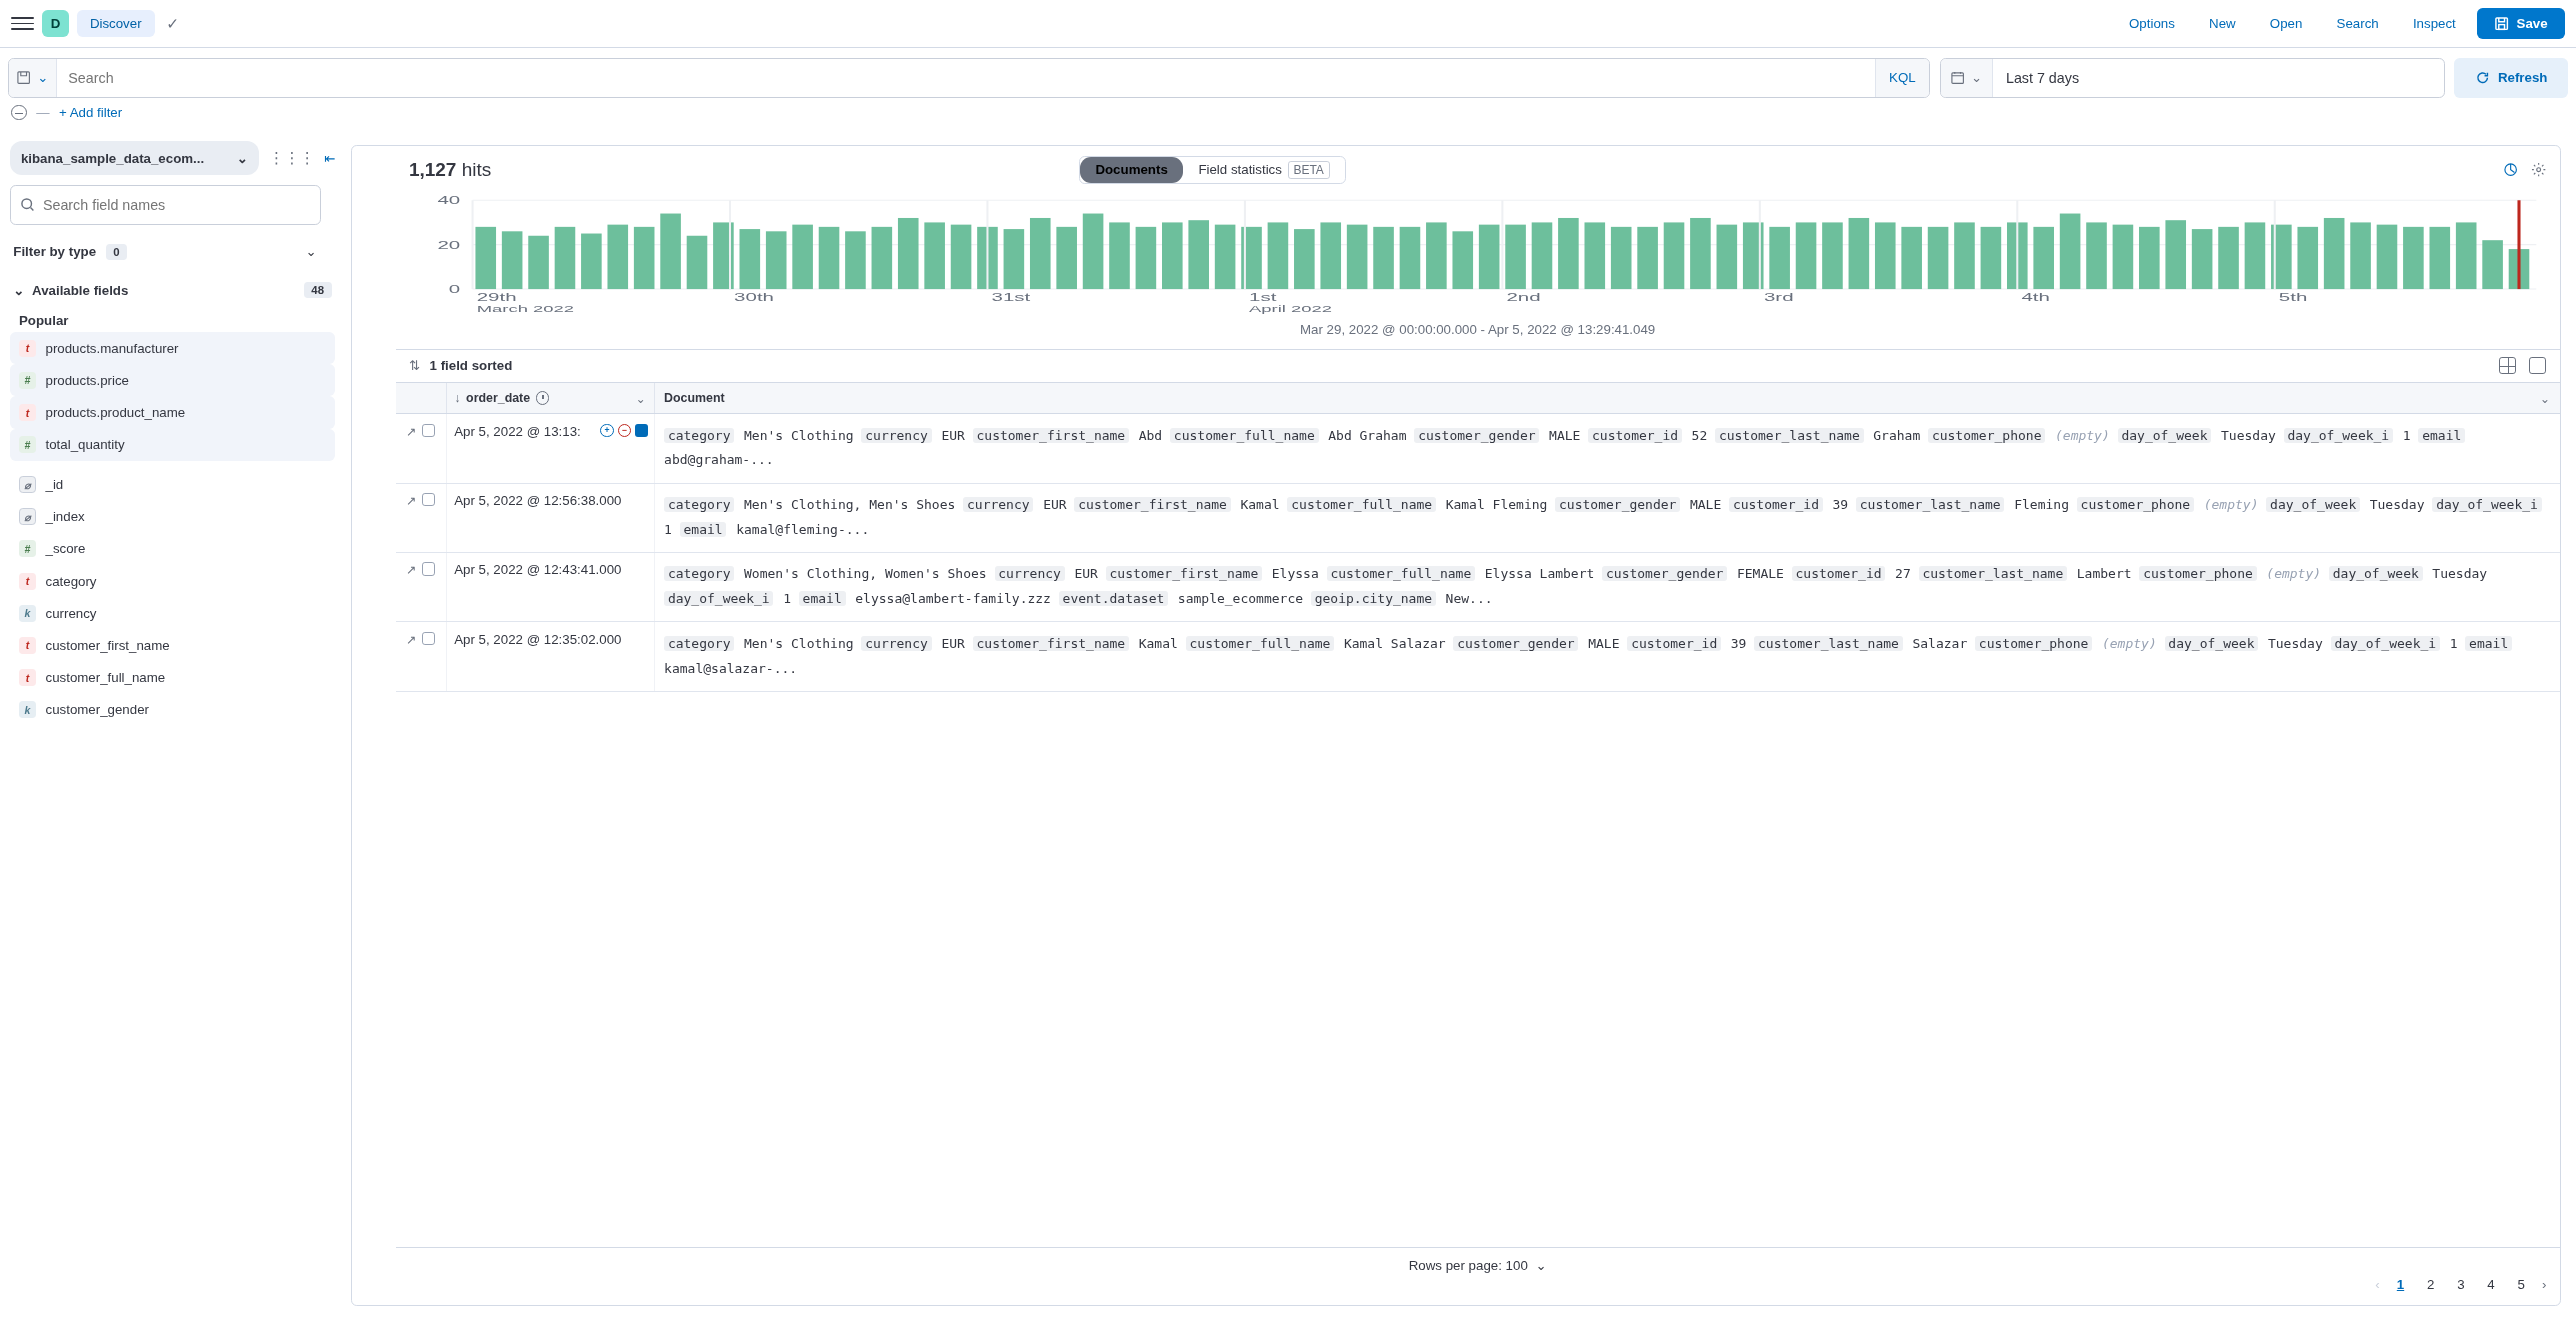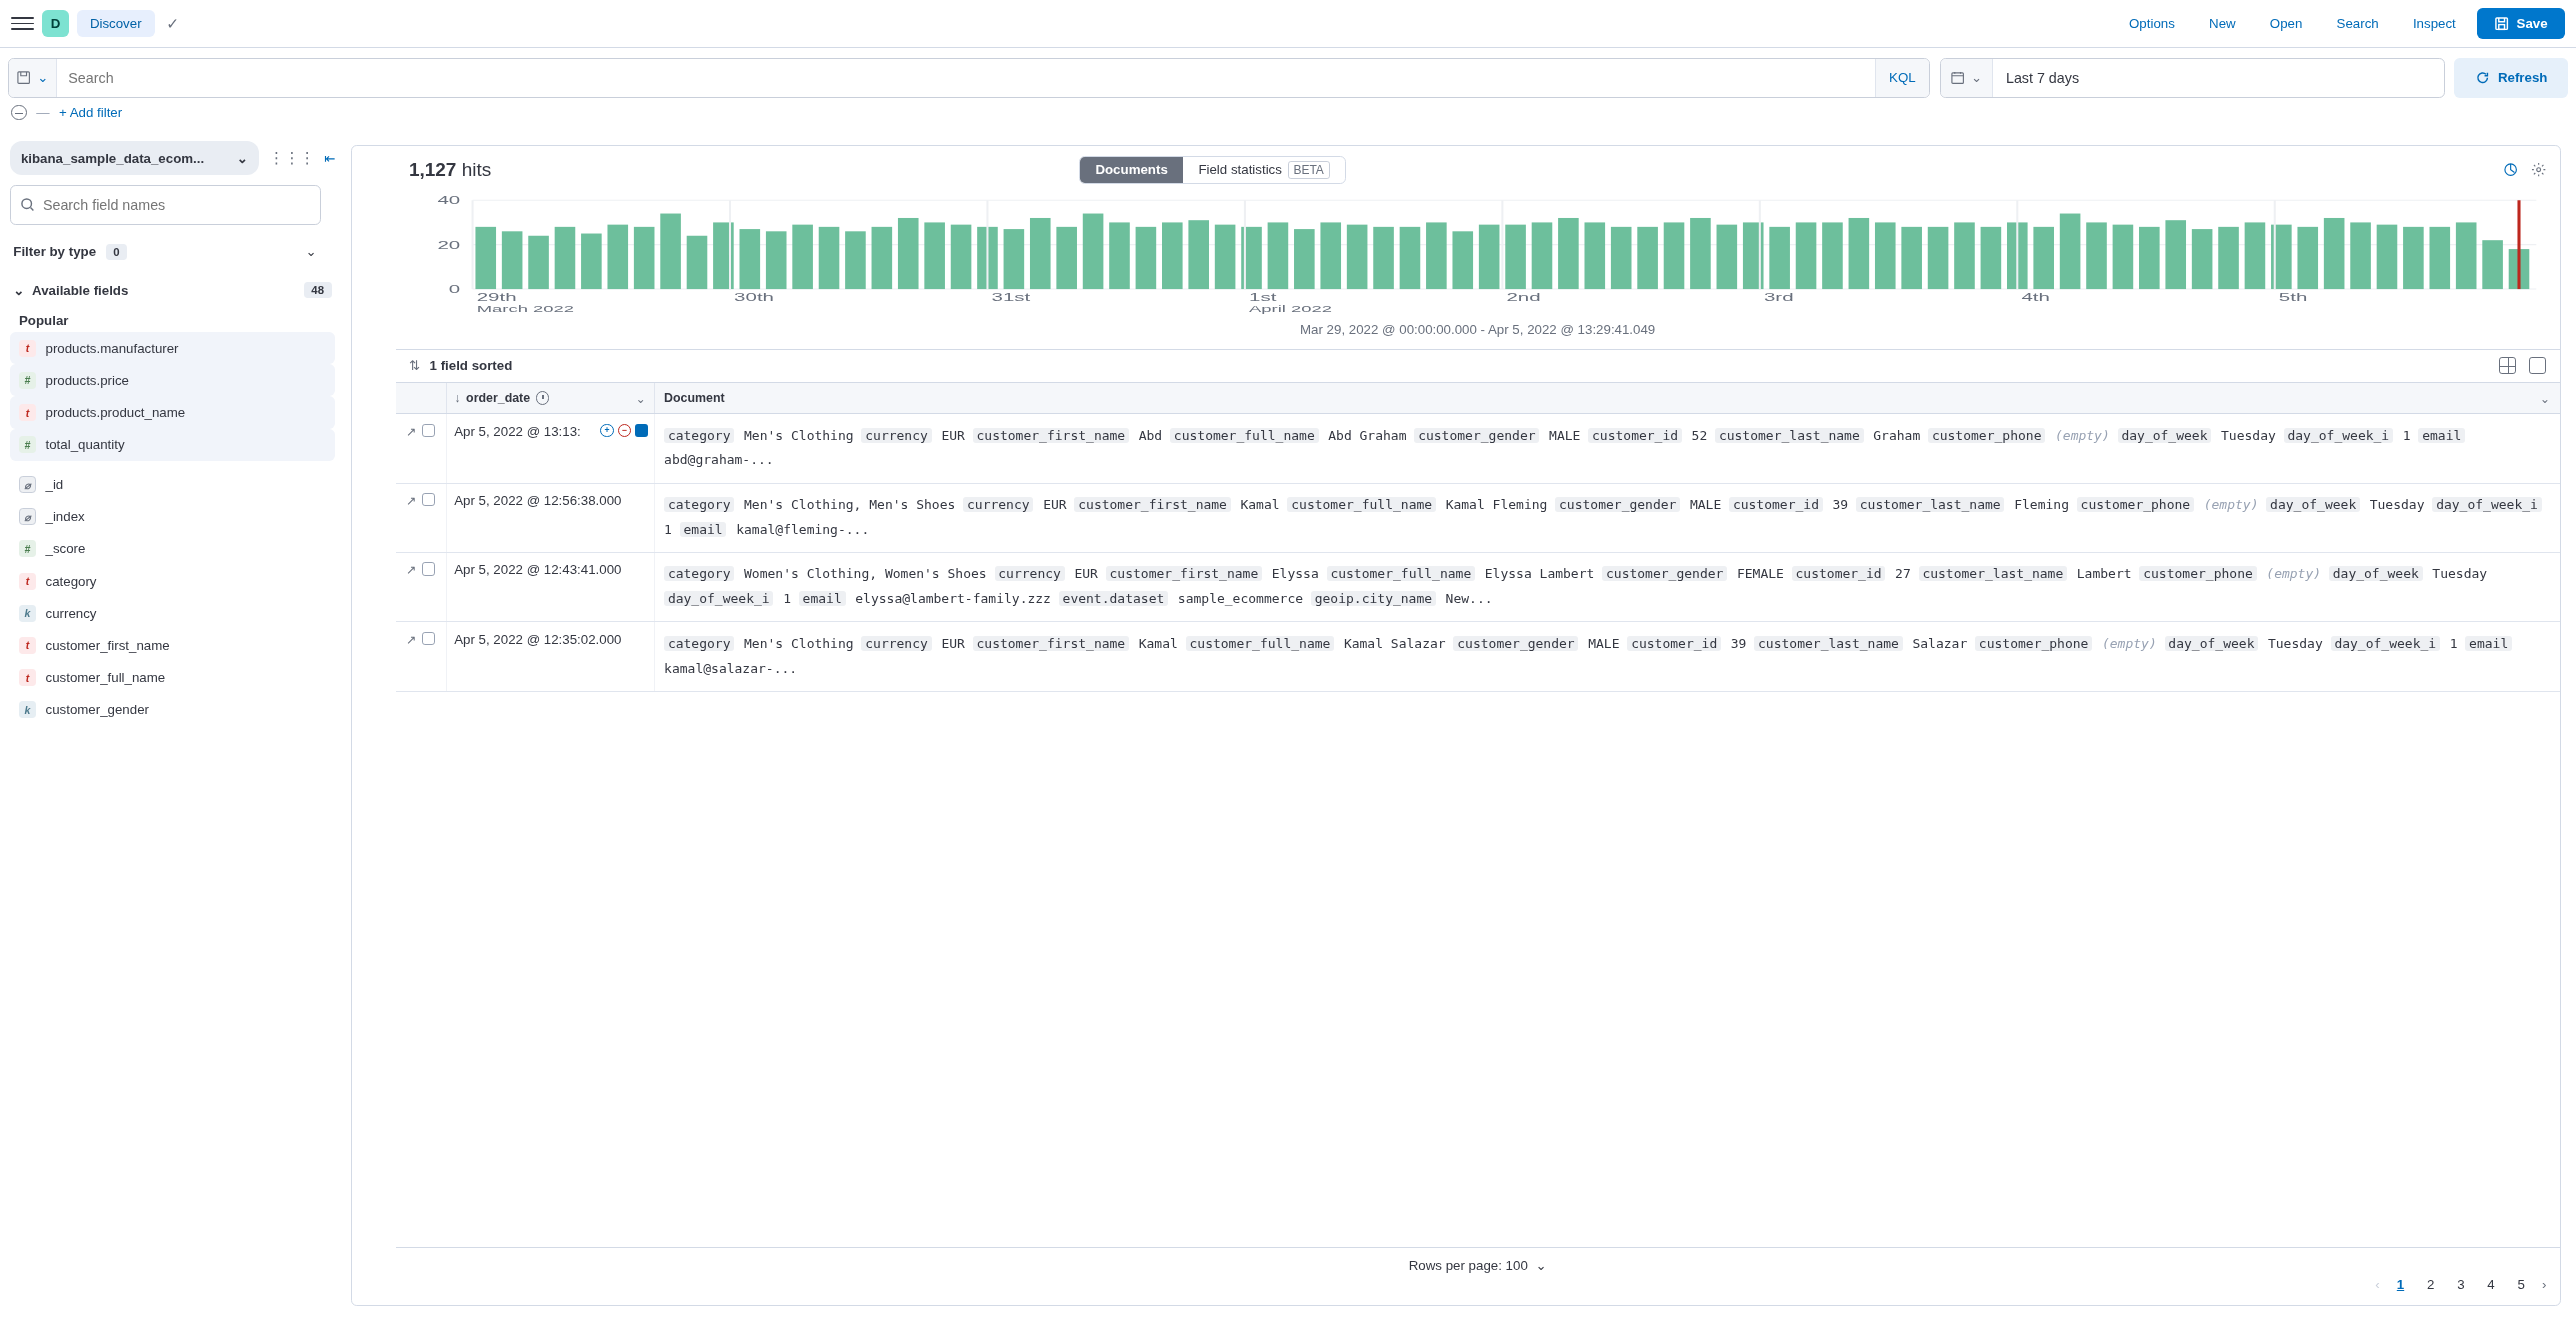--- a/index.html
+++ b/index.html
@@ -52,21 +52,21 @@
 .tk-id { background:#eef0f3; color:#69707d; border:1px solid #c9cfda; }
 .tk-k { background:#e6eef3; color:#4c7a8c; }
 
 .content { flex:1; padding: 15.3px 15.3px 0 7.6px; display:flex; flex-direction:column; overflow:hidden; }
 .content-frame { border:1px solid #d3dae6; border-radius:5.7px; display:flex; flex-direction:column; flex:1; overflow:hidden;padding-left:44px; }
 .hits-row { display:flex; align-items:center; padding: 9.5px 13.3px; gap: 19px; }
 .hits-text { font-size: 19px; }
 .hits-text b { font-weight:700; }
 .tabs { border:1px solid #d3dae6; border-radius:5.7px; display:flex; align-items:center; overflow:hidden; margin: 0 auto; }
 .tab { padding:5.7px 15.3px; cursor:pointer; }
-.tab.active { background:#69707d; color:#ffffff; border-radius:0; font-weight:600; }
+.tab.active { background:#69707d; color:#000000; border-radius:11px; font-weight:600; }
 .beta { font-size:12px; border:1px solid #c9cfda; border-radius:2.9px; padding:1px 4.8px; margin-left:5.7px; color:#69707d; }
 .top-action-icons { margin-left:auto; display:flex; gap:13.3px; color:#006bb8; cursor:pointer; }
 
 .chart-area { padding: 0 15.3px 3.8px 15.3px; }
 .chart-svg { width:100%; height:124px; }
 .chart-caption { text-align:center; color:#69707d; font-size:13.3px; padding: 1.9px 0 7.6px 0; }
 
 .sort-row { display:flex; align-items:center; padding: 7.6px 13.3px; border-top:1px solid #d3dae6; gap:9.5px; }
 .sort-row .right-icons { margin-left:auto; display:flex; gap:13.3px; color:#69707d; cursor:pointer;}
 .grid-icon, .fullscreen-icon { width:17px; height:17px; border:1.4px solid #69707d; border-radius:2.9px; position:relative;}

